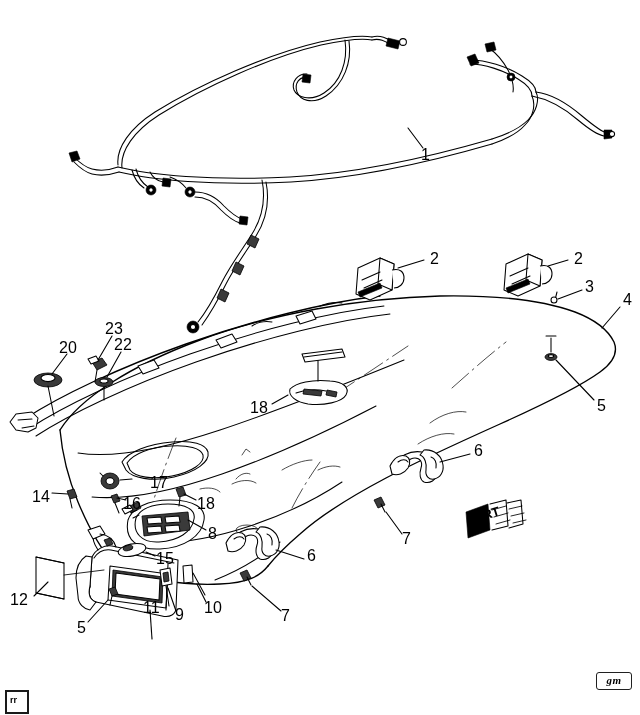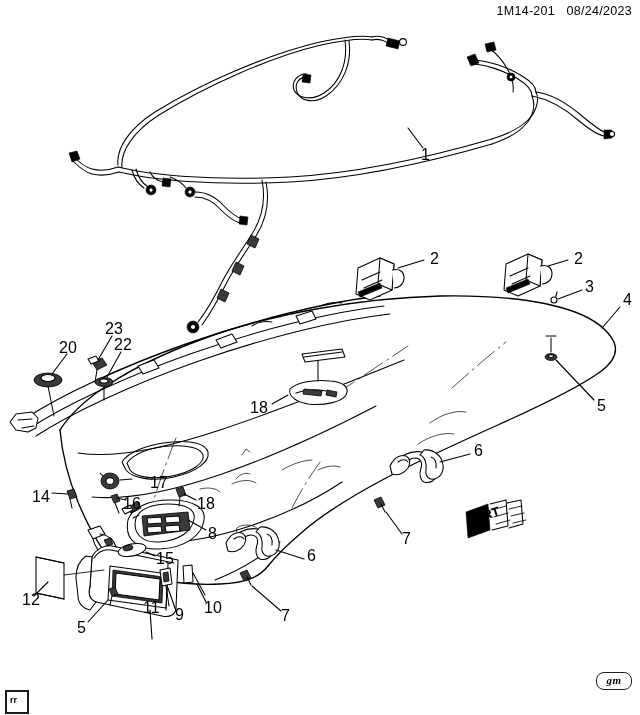--- a/index.html
+++ b/index.html
@@ -8,42 +8,38 @@
   #sheet{position:absolute;inset:0;}
   .hdr{position:absolute;top:4px;right:8px;font-size:12.5px;letter-spacing:.3px;
        font-family:"Liberation Sans", sans-serif;white-space:nowrap;}
   .callout{position:absolute;font-size:16px;font-family:"Liberation Sans", sans-serif;
            line-height:1;white-space:nowrap;}
   .cornerbox{position:absolute;left:5px;top:690px;width:20px;height:20px;
              border:2px solid #1a1a1a;background:#fff;}
   .cornerbox span{position:absolute;left:3px;top:3px;font-size:9px;
                   font-family:Liberation Sans, sans-serif;font-weight:bold;}
   .gmlogo{position:absolute;left:596px;top:672px;width:34px;height:16px;
-          border:1.6px solid #202020;border-radius:8px;background:#fff;
+          border:1.6px solid #202020;border-radius:3px;background:#fff;
           font-family:"Liberation Serif", serif;font-size:11px;font-style:italic;
           font-weight:bold;text-align:center;line-height:15px;letter-spacing:.5px;}
   svg{position:absolute;left:0;top:0;}
   .ln{fill:none;stroke:#000;stroke-width:1.05;stroke-linecap:round;stroke-linejoin:round;}
   .lnT{fill:none;stroke:#000;stroke-width:.85;stroke-linecap:round;stroke-linejoin:round;}
   .lnH{fill:none;stroke:#000;stroke-width:1.35;stroke-linecap:round;stroke-linejoin:round;}
   .lead{fill:none;stroke:#000;stroke-width:1.1;stroke-linecap:round;}
   .thin{fill:none;stroke:#000;stroke-width:.7;stroke-linecap:round;}
   .fillW{fill:#fff;stroke:#000;stroke-width:1.05;stroke-linejoin:round;}
   .fillK{fill:#000;stroke:#000;stroke-width:.6;}
   .fillD{fill:#3a3a3a;stroke:#000;stroke-width:.8;}
 </style>
 </head>
 <body>
 
 <div id="sheet">
 
-  <div class="hdr">
-    <span>1M14-201</span>&nbsp;&nbsp;
-    <span>08/24/2023</span>
-  </div>
 
   <svg width="640" height="715">
 
     <g>
 
       <path class="ln" d="M118,165 C116,148 130,128 155,112 C200,84 268,54 320,42 C348,36 362,35 372,37"></path>
       <path class="ln" d="M122,168 C120,151 134,131 159,115 C204,87 270,57 321,45 C349,39 362,38 372,40"></path>
 
       <path class="ln" d="M372,37 C380,35 388,38 392,42"></path>
       <path class="ln" d="M372,40 C379,38 386,41 390,45"></path>
@@ -366,21 +362,21 @@
   <div class="callout" style="left:623px;top:292px">4</div>
   <div class="callout" style="left:597px;top:398px">5</div>
   <div class="callout" style="left:474px;top:443px">6</div>
   <div class="callout" style="left:307px;top:548px">6</div>
   <div class="callout" style="left:402px;top:531px">7</div>
   <div class="callout" style="left:281px;top:608px">7</div>
   <div class="callout" style="left:208px;top:526px">8</div>
   <div class="callout" style="left:175px;top:607px">9</div>
   <div class="callout" style="left:204px;top:600px">10</div>
   <div class="callout" style="left:143px;top:600px">11</div>
-  <div class="callout" style="left:22px;top:592px">12</div>
+  <div class="callout" style="left:10px;top:592px">12</div>
   <div class="callout" style="left:77px;top:620px">5</div>
   <div class="callout" style="left:32px;top:489px">14</div>
   <div class="callout" style="left:156px;top:551px">15</div>
   <div class="callout" style="left:123px;top:496px">16</div>
   <div class="callout" style="left:150px;top:475px">17</div>
   <div class="callout" style="left:197px;top:496px">18</div>
   <div class="callout" style="left:250px;top:400px">18</div>
   <div class="callout" style="left:59px;top:340px">20</div>
   <div class="callout" style="left:105px;top:321px">23</div>
   <div class="callout" style="left:114px;top:337px">22</div>

